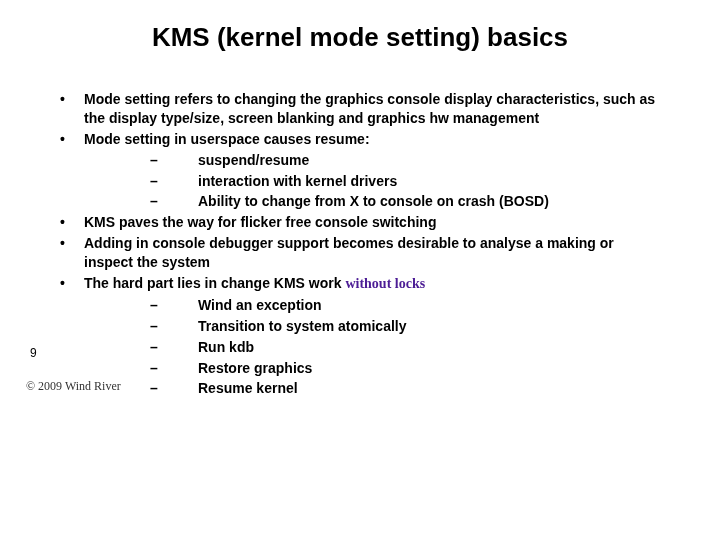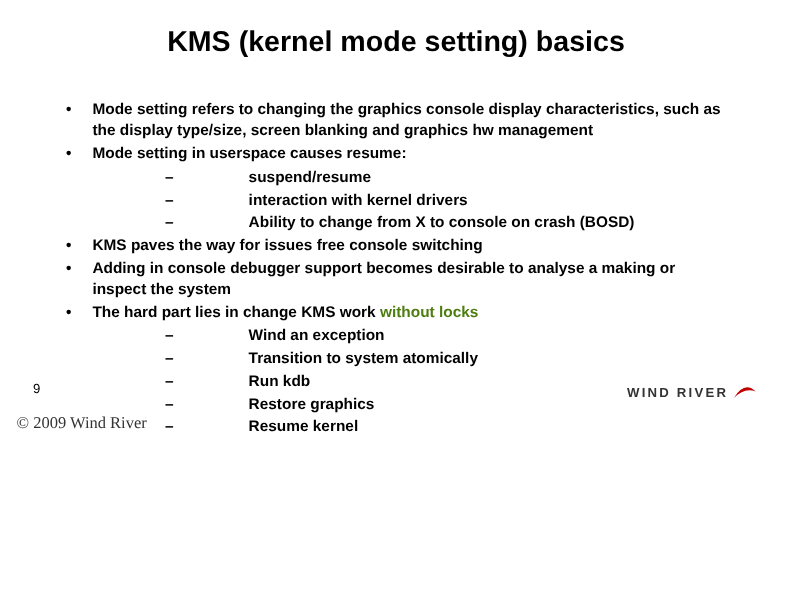--- a/index.html
+++ b/index.html
@@ -36,34 +36,34 @@
     font-size: 14px;
     font-weight: bold;
     line-height: 1.35;
   }
   .b1 { display: flex; margin-bottom: 2px; }
   .b1 .bullet { width: 24px; flex: 0 0 24px; }
   .b1 .text { flex: 1; }
   .sub { margin-left: 90px; }
   .b2 { display: flex; margin-bottom: 2px; }
   .b2 .dash { width: 48px; flex: 0 0 48px; }
-  .b2 .text { flex: 1; margin-left: 28px; }
-  .highlight { color: #4d7c0f; }
+  .b2 .text { flex: 1; }
+  .highlight { color: #4c1d95; font-family: Liberation Serif, serif; }
   .page-number {
     position: absolute;
     left: 30px;
     bottom: 48px;
     font-size: 12px;
     font-weight: normal;
   }
   .copyright {
     position: absolute;
-    left: 15px;
+    left: 26px;
     bottom: 14px;
-    font-size: 15px;
+    font-size: 12px;
     font-family: "Times New Roman", Times, serif;
     font-weight: normal;
     color: #333;
   }
   .logo {
     position: absolute;
     right: 32px;
     bottom: 44px;
     display: flex;
     align-items: center;
@@ -110,21 +110,21 @@
         <div class="text">interaction with kernel drivers</div>
       </div>
       <div class="b2">
         <div class="dash">–</div>
         <div class="text">Ability to change from X to console on crash (BOSD)</div>
       </div>
     </div>
 
     <div class="b1">
       <div class="bullet">•</div>
-      <div class="text">KMS paves the way for issues free console switching</div>
+      <div class="text">KMS paves the way for flicker free console switching</div>
     </div>
 
     <div class="b1">
       <div class="bullet">•</div>
       <div class="text">Adding in console debugger support becomes desirable to analyse a making or inspect the system</div>
     </div>
 
     <div class="b1">
       <div class="bullet">•</div>
       <div class="text"><span>The hard part lies in change KMS work </span><span class="highlight">without locks</span></div>
@@ -152,22 +152,14 @@
         <div class="text">Resume kernel</div>
       </div>
     </div>
 
   </div>
 
   <div class="page-number">9</div>
 
   <div class="copyright">© 2009 Wind River</div>
 
-  <div class="logo">
-    <span class="logo-text">WIND RIVER</span>
-    <span class="logo-swoosh">
-      <svg width="22" height="14" viewBox="0 0 22 14">
-        <path d="M1 12 Q 11 -4 21 6 Q 11 2 1 12 Z" fill="#c00000"></path>
-      </svg>
-    </span>
-  </div>
 
 </div>
 
 </body></html>

